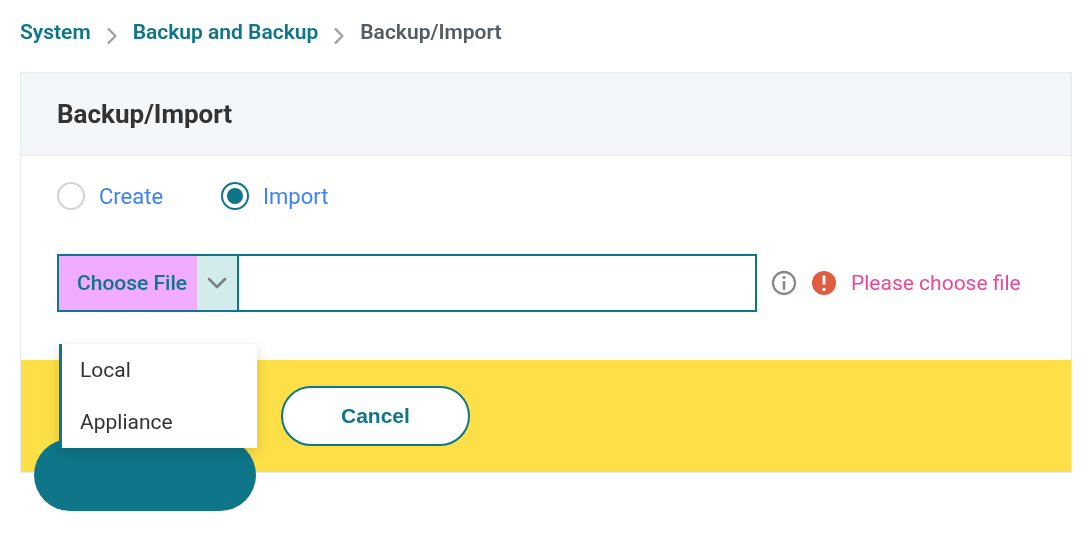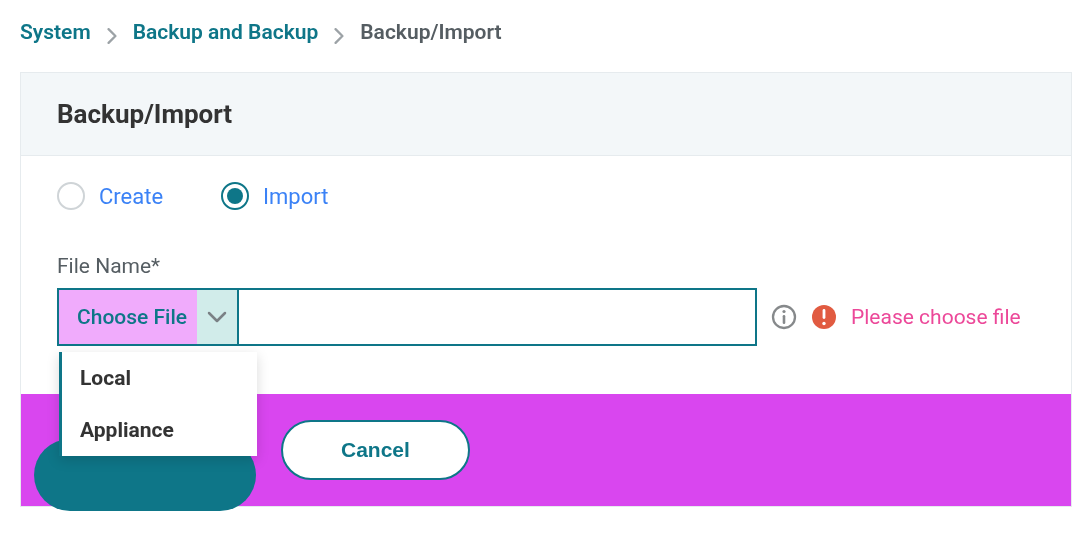--- a/index.html
+++ b/index.html
@@ -154,36 +154,35 @@
       height: 26px;
       display: inline-flex;
     }
     .error-text {
       font-size: 21px;
       color: #ec4899;
     }
     .dropdown {
       position: absolute;
       left: 38px;
-      top: 196px;
+      top: 188px;
       width: 198px;
       background: #fff;
       border-left: 3px solid #0e7688;
       box-shadow: 0 4px 12px rgba(0,0,0,0.15);
       z-index: 10;
-      font-weight: bold;
     }
     .dropdown-item {
       padding: 14px 18px;
       font-size: 21px;
       color: #333;
       cursor: pointer;
     }
     .panel-footer {
-      background: #d946ef;
+      background: #fde047;
       padding: 26px 36px;
       display: flex;
       gap: 24px;
       align-items: flex-end;
       margin-top: 48px;
     }
     .btn-primary {
       background: #0e7688;
       color: #fff;
       border: none;
@@ -235,21 +234,20 @@
         <span class="radio-label">Create</span>
       </div>
       <div class="radio-group">
         <span class="radio selected">
           <span class="radio-dot"></span>
         </span>
         <span class="radio-label">Import</span>
       </div>
     </div>
 
-    <div class="field-label">File Name*</div>
 
     <div class="file-row">
       <div class="file-composite">
         <div class="choose-file-btn">
           <span class="choose-file-text">Choose File</span>
           <span class="chevron-box">
             <svg viewBox="0 0 20 12">
                 <path d="M2 2 L10 10 L18 2" stroke="#7a8185" stroke-width="2.5" fill="none" stroke-linecap="round" stroke-linejoin="round"></path>
               </svg>
           </span>

